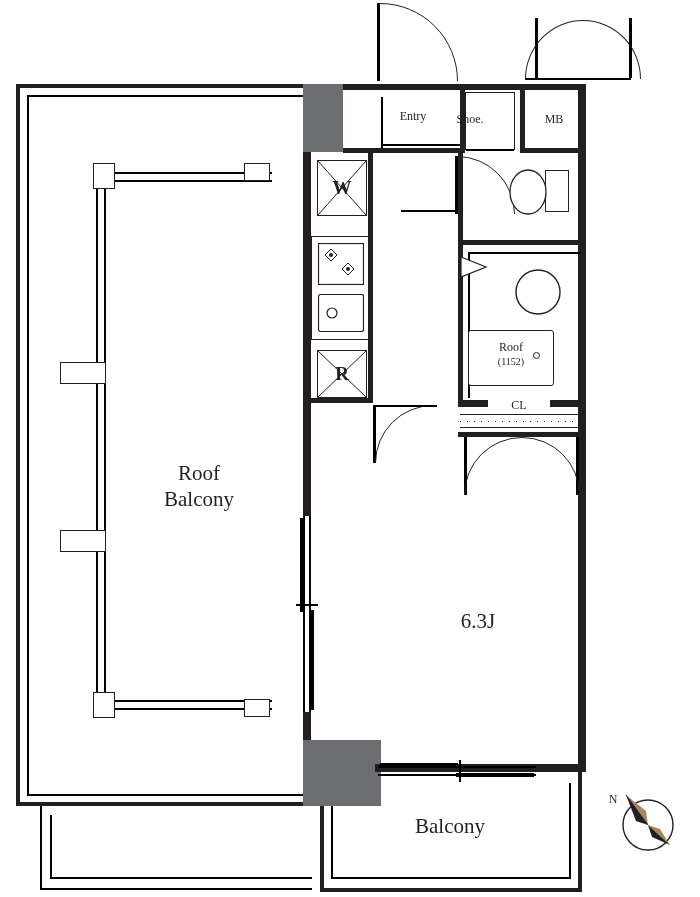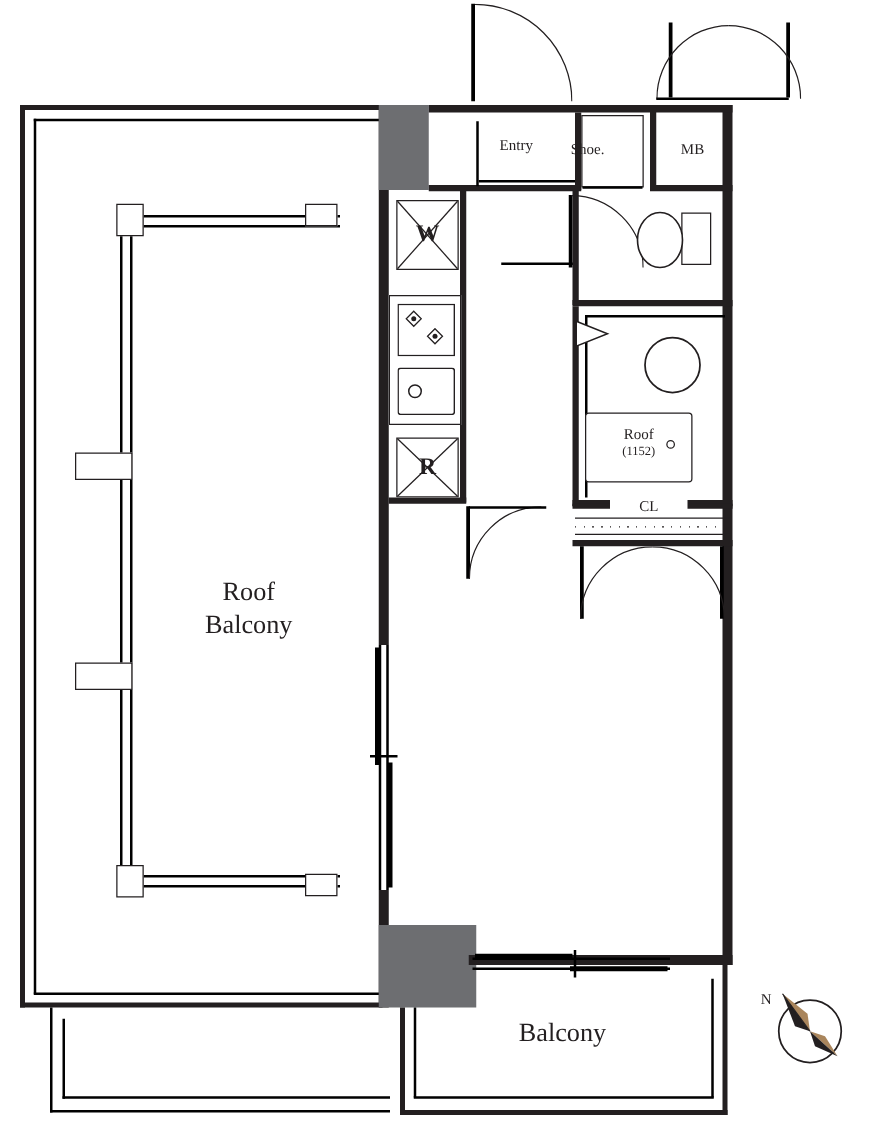--- a/index.html
+++ b/index.html
@@ -246,20 +246,21 @@
   <div class="wall" style="left:458px; top:403px; width:128px; height:4px;"></div>
   <div class="roomlabel lbl-sm" style="left:488px; top:398px; width:62px; background:#ffffff;">CL</div>
   <div class="dash-band" style="left:460px; top:414px; width:124px; height:14px;"></div>
   <div class="wall" style="left:458px; top:432px; width:128px; height:5px;"></div>
 
   <div class="thinline" style="left:464px; top:437px; width:2.5px; height:58px;"></div>
   <div class="thinline" style="left:576px; top:437px; width:2.5px; height:58px;"></div>
   <div class="arc" style="left:464px; top:437px; width:116px; height:116px; clip-path: polygon(0 0, 50% 0, 50% 50%, 0 50%);"></div>
   <div class="arc" style="left:464px; top:437px; width:116px; height:116px; clip-path: polygon(50% 0, 100% 0, 100% 50%, 50% 50%);"></div>
 
+  <div class="roomlabel lbl-lg" style="left:370px; top:608px; width:216px;">6.3J</div>
 
   <div class="wall" style="left:320px; top:806px; width:4px; height:86px;"></div>
   <div class="wall" style="left:578px; top:772px; width:4px; height:120px;"></div>
   <div class="wall" style="left:320px; top:888px; width:262px; height:4px;"></div>
   <div class="thinline" style="left:331px; top:806px; width:1.5px; height:72px;"></div>
   <div class="thinline" style="left:331px; top:877px; width:240px; height:1.5px;"></div>
   <div class="thinline" style="left:569px; top:783px; width:1.5px; height:95px;"></div>
   <div class="roomlabel lbl-lg" style="left:350px; top:813px; width:200px;">Balcony</div>
 
   <div class="thinline" style="left:378px; top:766px; width:158px; height:2px;"></div>

